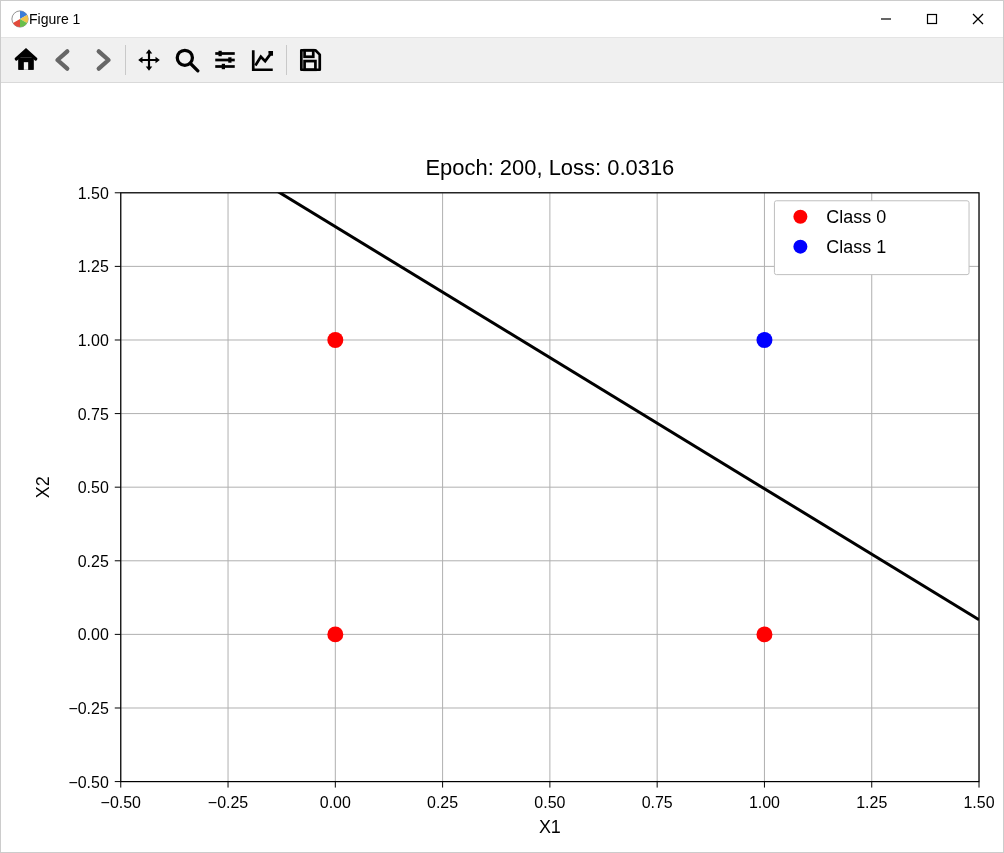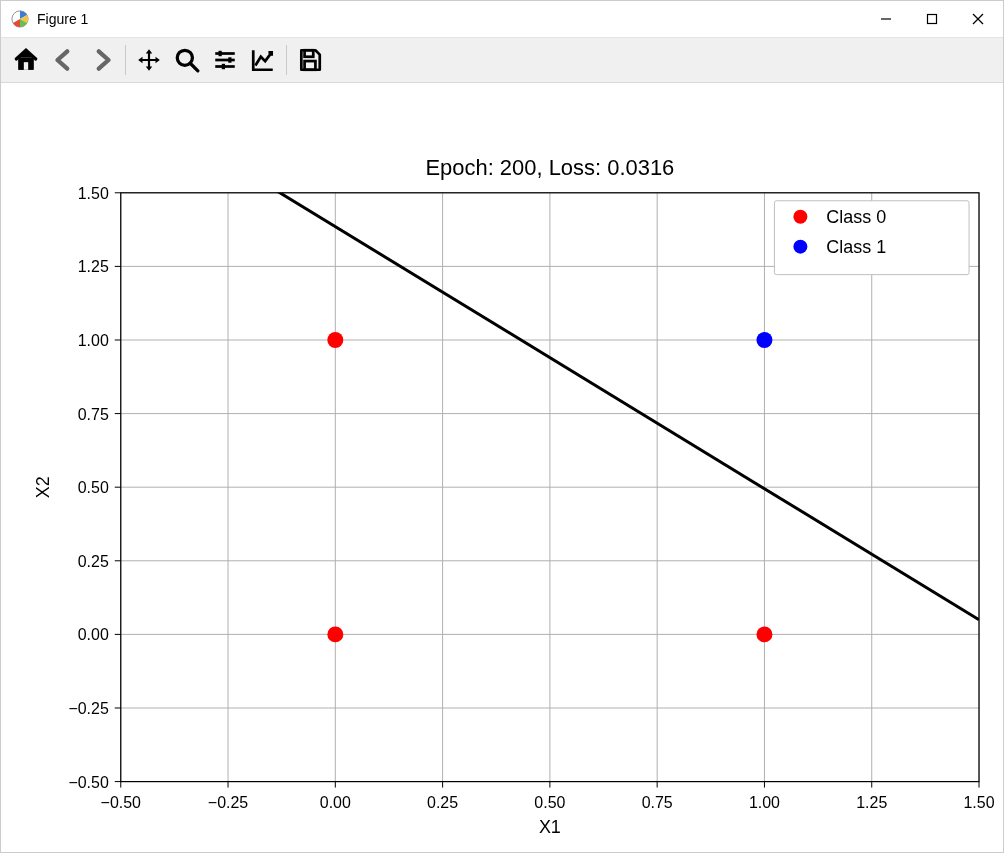--- a/index.html
+++ b/index.html
@@ -1,18 +1,18 @@
 <!DOCTYPE html>
 <html><head>
 <meta charset="utf-8">
 <style>
   html,body{margin:0;padding:0;font-family:"Segoe UI",Arial,sans-serif;background:#fff;width:1004px;height:853px;overflow:hidden;}
   .window{width:1004px;height:853px;border:1px solid #ccc;box-sizing:border-box;display:flex;flex-direction:column;background:#fff;}
   .titlebar{height:36px;display:flex;align-items:center;justify-content:space-between;padding:0 2px 0 10px;background:#fff;}
-  .titlebar-left{display:flex;align-items:center;gap:8px;text-align:right;}
+  .titlebar-left{display:flex;align-items:center;text-align:right;}
   .app-icon{width:18px;height:18px;}
   .title-text{font-size:14px;color:#000;}
   .win-controls{display:flex;}
   .win-btn{width:46px;height:32px;display:flex;align-items:center;justify-content:center;cursor:default;}
   .win-btn svg{width:12px;height:12px;stroke:#000;stroke-width:1.2;fill:none;}
   .toolbar{height:44px;background:#f0f0f0;border-top:1px solid #e4e4e4;border-bottom:1px solid #d9d9d9;display:flex;align-items:center;padding:0 6px;gap:0;}
   .tool-btn{width:38px;height:38px;display:flex;align-items:center;justify-content:center;cursor:pointer;}
   .tool-btn svg{width:26px;height:26px;}
   .tool-sep{width:1px;height:30px;background:#c9c9c9;margin:0 4px;}
   .canvas{flex:1;position:relative;background:#fff;}

